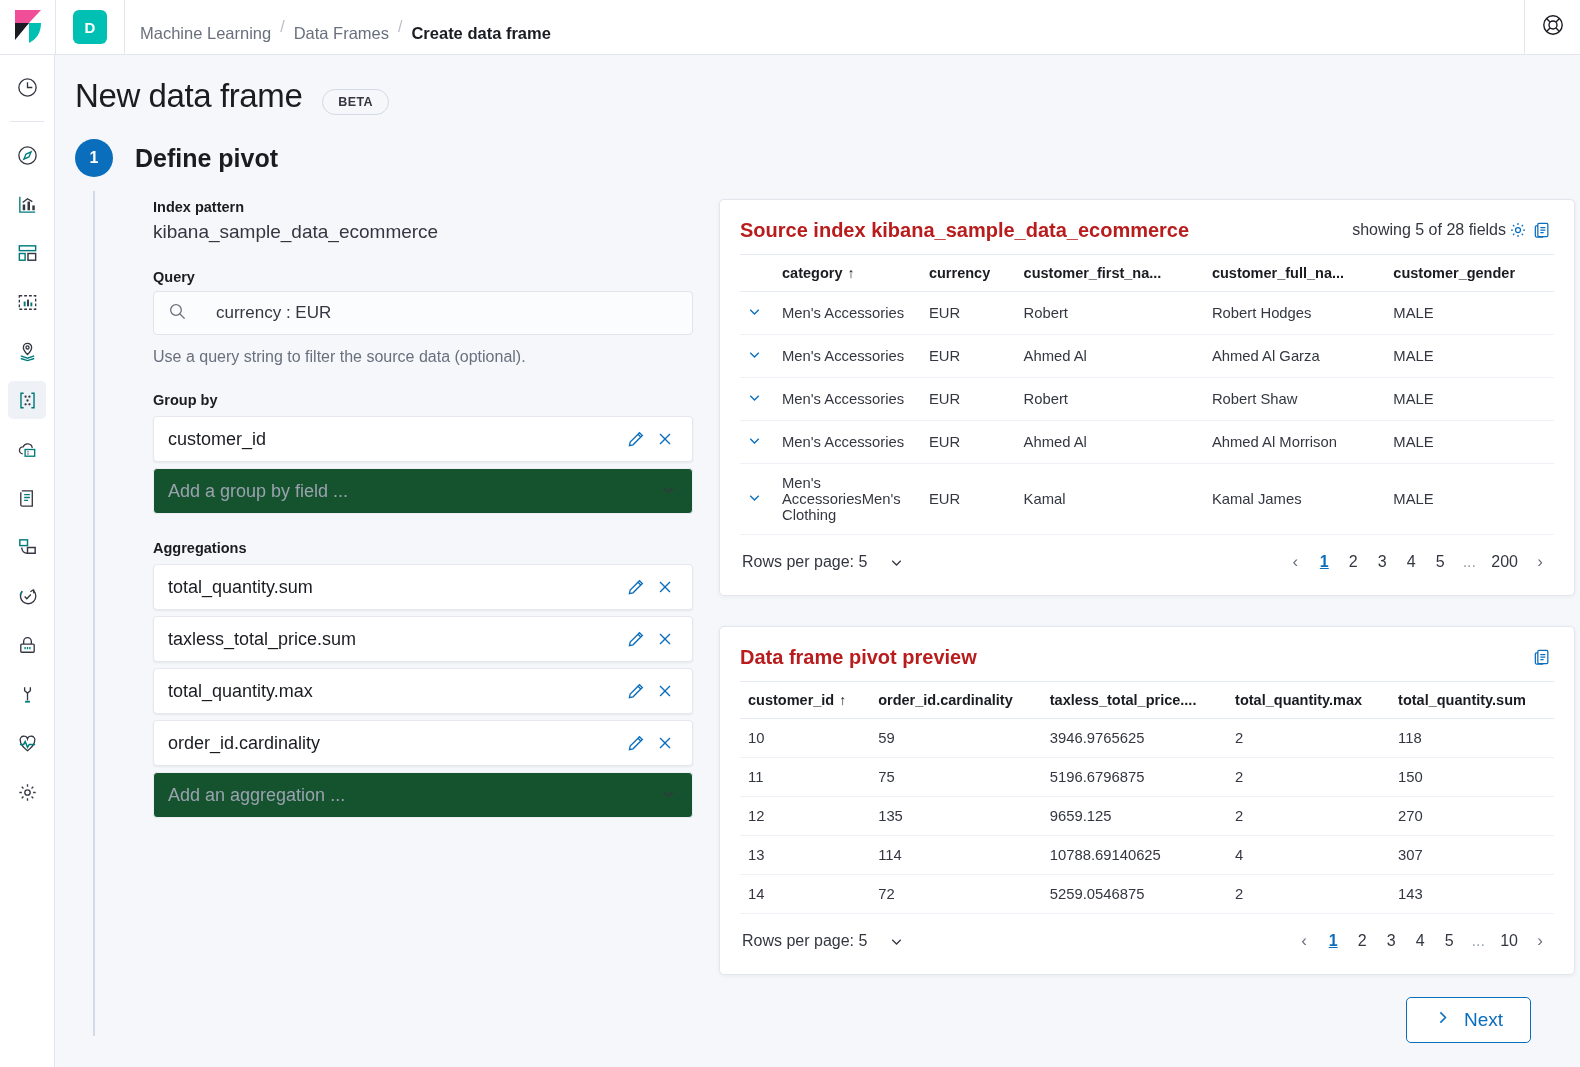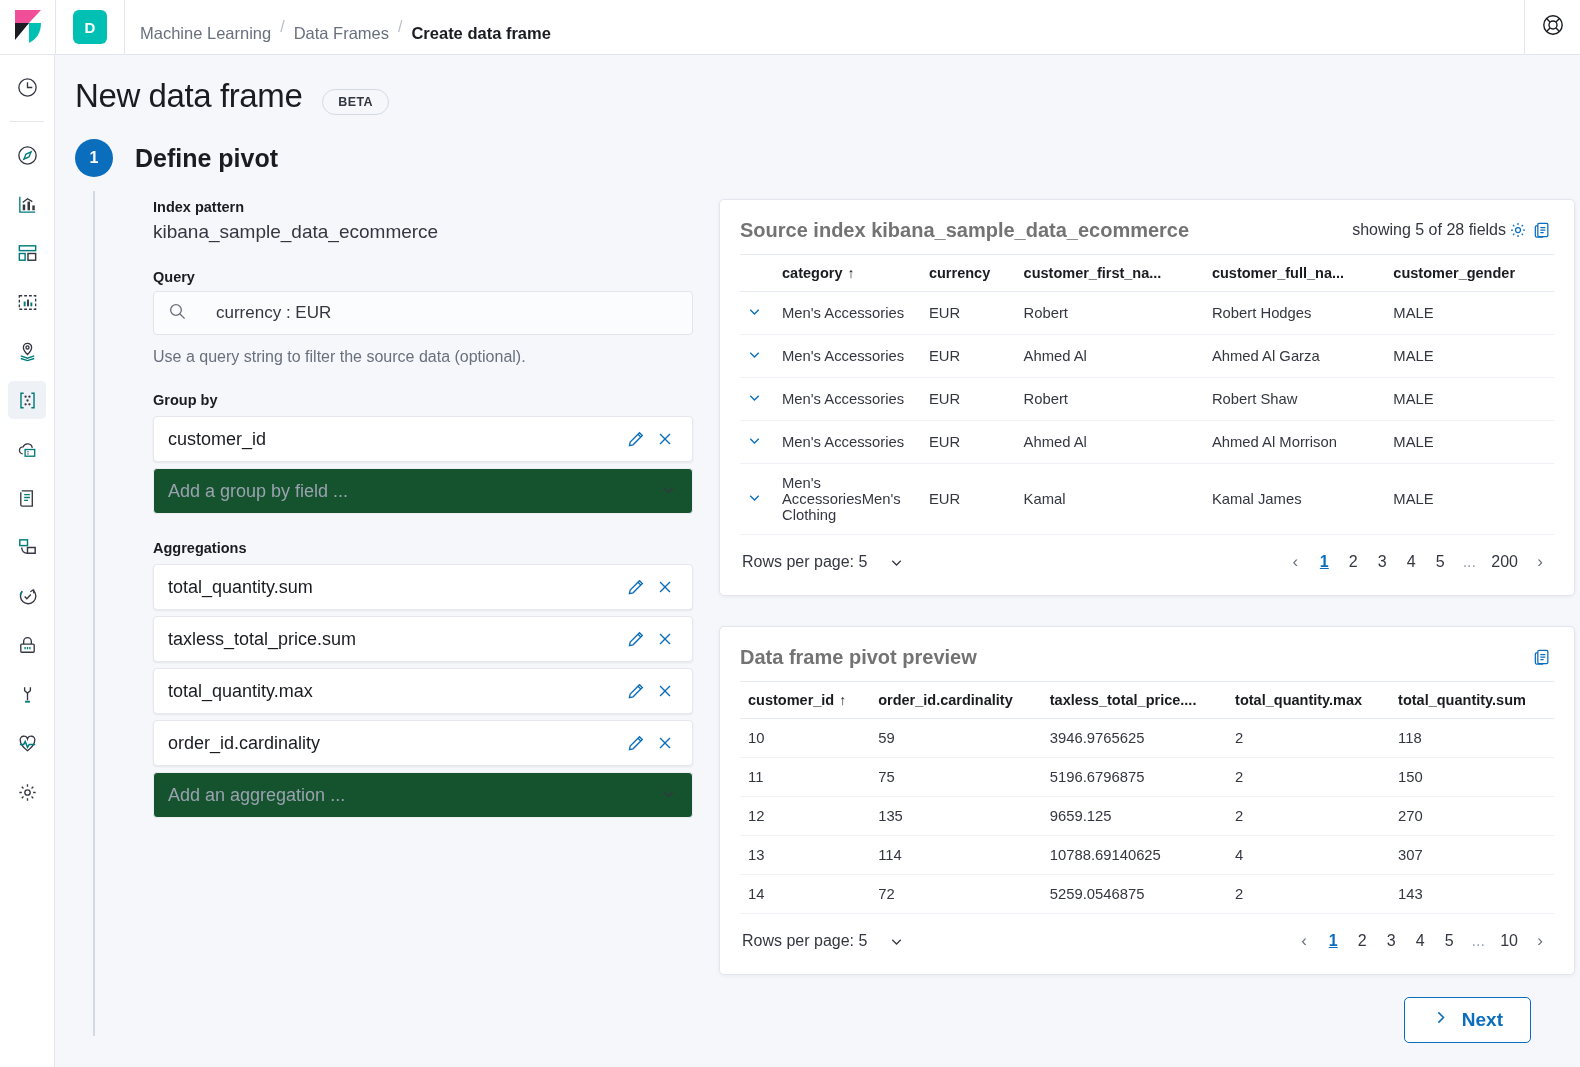--- a/index.html
+++ b/index.html
@@ -122,21 +122,21 @@
   
   .right-col { margin-left: 26px; width: 856px; }
   .panel {
     background: #ffffff;
     border: 1px solid #e3e6ef; border-radius: 5px;
     box-shadow: 0 1px 4px rgba(35,46,61,0.06);
     padding: 18px 20px 10px 20px;
   }
   .panel + .panel { margin-top: 30px; }
   .panel-head { display: flex; align-items: center; margin-bottom: 12px; }
-  .panel-title { font-size: 20px; font-weight: 700; color: #737373; }
+  .panel-title { font-size: 20px; font-weight: 700; color: #b91c1c; }
   .panel-head-right { margin-left: auto; display: flex; align-items: center; }
   .fields-count { font-size: 16px; color: #343741; }
   .icon-btn { width: 24px; height: 24px; display: flex; align-items: center; justify-content: center; }
 
   table { width: 100%; border-collapse: collapse; }
   thead th {
     text-align: left; font-size: 14.5px; font-weight: 700; color: #1a1c21;
     padding: 10px 8px; border-top: 1px solid #e6ebf2; border-bottom: 1px solid #e6ebf2;
     white-space: nowrap;
   }
@@ -159,21 +159,21 @@
   }
   .pg.active { color: #0a6ebd; font-weight: 700; text-decoration: underline; }
   .pg.arrow { color: #69707d; font-size: 17px; }
   .pg.ellipsis { color: #9aa2b0; }
 
   
   .footer { display: flex; justify-content: flex-end; padding: 22px 44px 0 0; }
   .next-btn {
     border: 1px solid #0a6ebd; border-radius: 5px;
     background: #ffffff; color: #0a6ebd;
-    font-size: 19px; font-weight: 700;
+    font-size: 19px; font-weight: 400;
     padding: 11px 27px;
     display: flex; align-items: center; gap: 13px;
     font-family: "Liberation Sans", sans-serif;
   }
 </style>
 </head>
 <body>
 
 <div class="header">
   <div class="logo-wrap">

